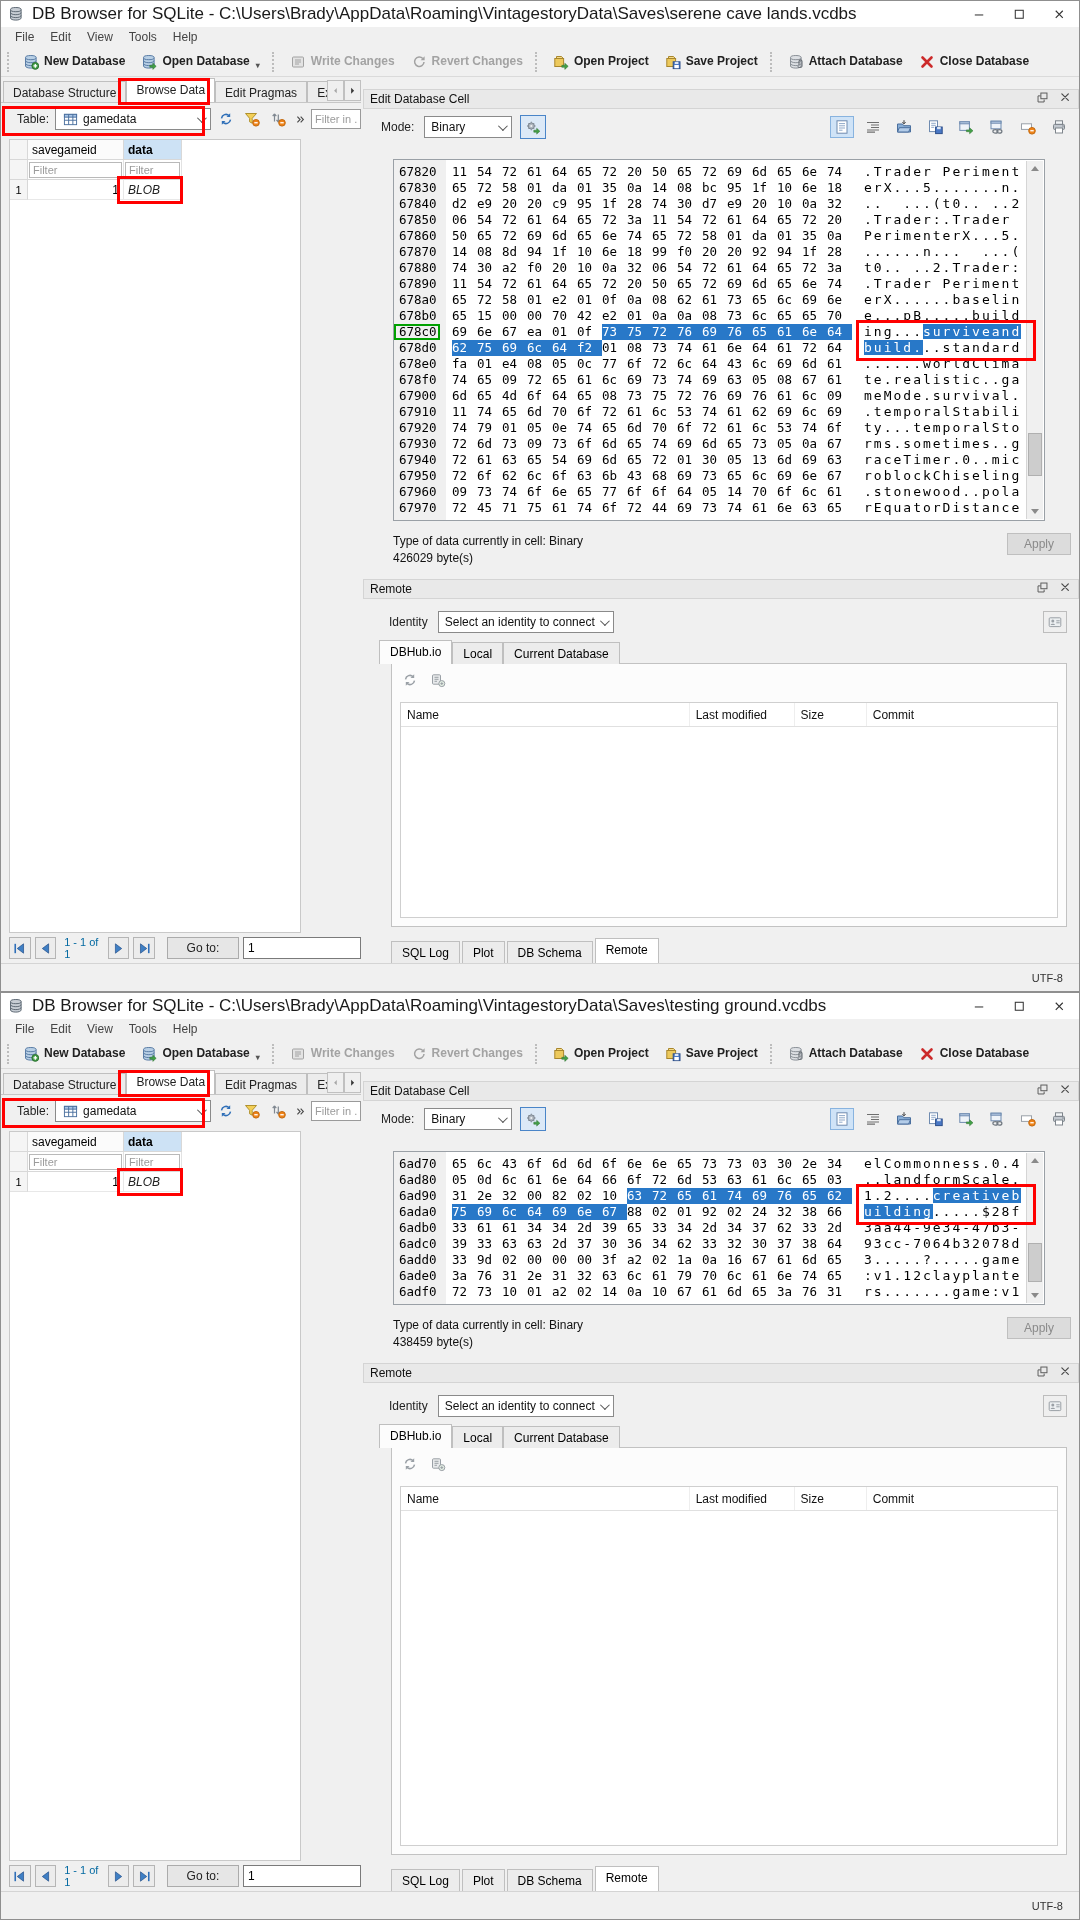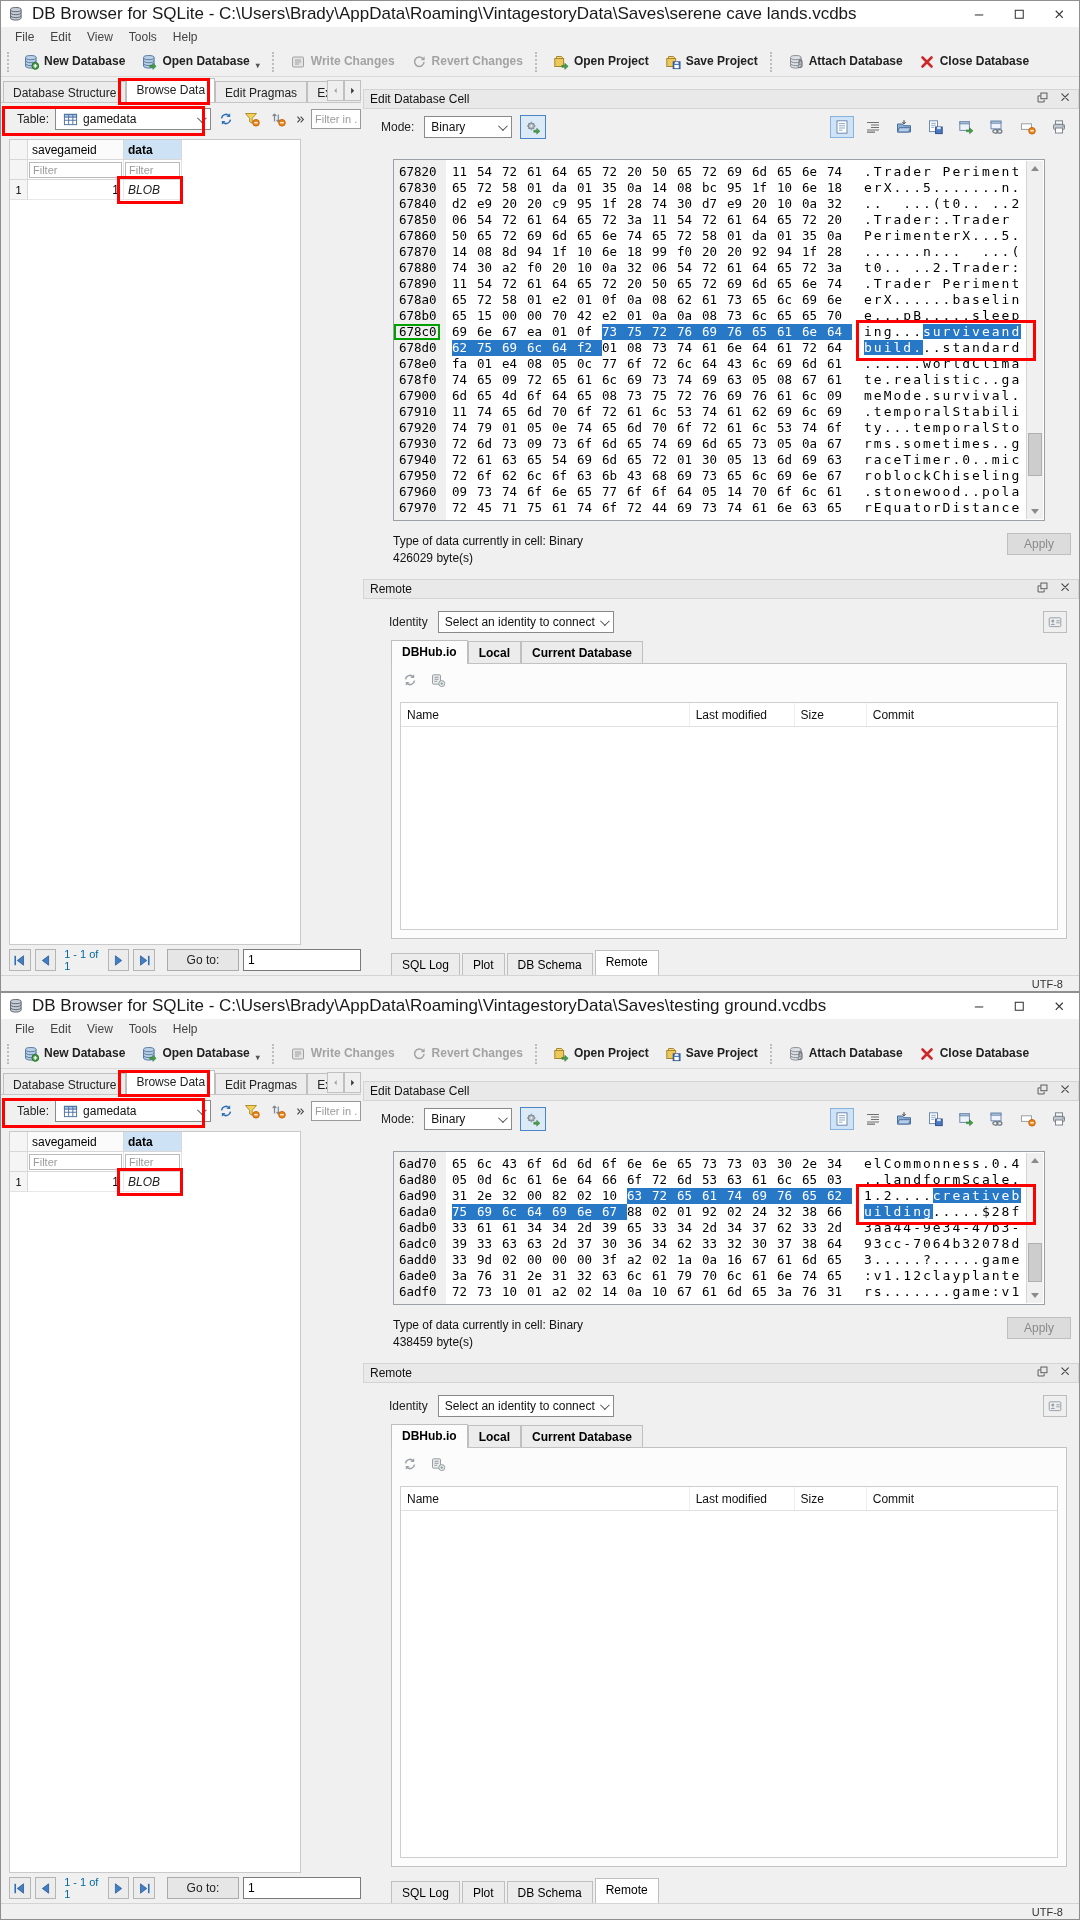--- a/index.html
+++ b/index.html
@@ -108,38 +108,38 @@
 
   
   .typerow { margin:12px 10px 0 32px; display:flex; align-items:flex-start; flex:none; }
   .typelines { font-size:12px; color:#111; line-height:17px; }
   .apply { margin-left:auto; width:64px; height:22px; background:#dcdcdc; border:1px solid #bfbfbf; color:#8a8a8a; font-size:12px; }
 
   
   .remotebody { flex:1; display:flex; flex-direction:column; min-height:0; }
   .idrow { display:flex; align-items:center; margin:12px 14px 6px 28px; gap:8px; flex:none; }
   .idbtn { margin-left:auto; width:24px; height:22px; background:#efefef; border:1px solid #bdbdbd; display:flex; align-items:center; justify-content:center; }
-  .rtabs { display:flex; align-items:center; margin-left:30px; height:24px; flex:none; position:relative; z-index:2;font-weight:bold; }
+  .rtabs { display:flex; align-items:flex-end; margin-left:18px; height:24px; flex:none; position:relative; z-index:2; }
   .rtab { font-size:12px; background:#ececec; border:1px solid #bfbfbf; border-bottom:none; padding:4px 10px 3px 10px; position:relative; top:1px; }
   .rtab.active { background:#fcfcfc; padding-bottom:5px; top:1px; }
   .rcontent { flex:1; border:1px solid #c2c2c2; margin:0 14px 10px 30px; background:#fcfcfc; display:flex; flex-direction:column; min-height:0; }
   .ricons { padding:8px 10px; display:flex; gap:12px; flex:none; }
   .rtable { flex:1; margin:2px 8px 8px 8px; border:1px solid #cfcfcf; background:#fff; display:flex; flex-direction:column; min-height:0; }
   .rthead { display:flex; border-bottom:1px solid #e0e0e0; height:24px; align-items:center; font-size:12px; color:#111; flex:none; }
   .rth { padding:0 6px; border-right:1px solid #eeeeee; height:100%; display:flex; align-items:center; }
   .rth.n0 { width:44%; } .rth.n1 { width:16%; } .rth.n2 { width:11%; } .rth.n3 { flex:1; border-right:none; }
   .rtbody { flex:1; }
 
   
   .btabs { margin-top:auto; height:26px; display:flex; align-items:flex-end; margin-left:30px; flex:none; }
   .btab { font-size:12px; background:#ececec; border:1px solid #bfbfbf; border-bottom:none; padding:4px 10px 3px 10px; margin-right:2px; }
   .btab.active { background:#ffffff; padding-bottom:6px; }
 
   
-  .statusbar { height:16px; background:#f0f0f0; border-top:1px solid #d4d4d4; display:flex; align-items:center; justify-content:flex-end; padding-right:16px; font-size:11px; color:#333; flex:none; }
+  .statusbar { height:28px; background:#f0f0f0; border-top:1px solid #d4d4d4; display:flex; align-items:center; justify-content:flex-end; padding-right:16px; font-size:11px; color:#333; flex:none; }
 
   
   .anno { position:absolute; border:3px solid #ff0000; z-index:40; pointer-events:none; }
   .tab-anno  { left:117px; top:1px;  width:92px;  height:27px; }
   .table-anno{ left:1px;  top:29px;  width:203px; height:30px; }
   .blob-anno { left:116px; top:99px; width:66px;  height:28px; }
   .ascii-anno{ left:462px; width:180px; }
 </style>
 </head>
 <body>
@@ -682,21 +682,21 @@
                     <span class="hb">01</span>
                     <span class="hb">0a</span>
                     <span class="hb">0a</span>
                     <span class="hb">08</span>
                     <span class="hb">73</span>
                     <span class="hb">6c</span>
                     <span class="hb">65</span>
                     <span class="hb">65</span>
                     <span class="hb">70</span>
                   </span>
-                  <span class="hascii">e...pB.....sleep</span>
+                  <span class="hascii">e...pB.....build</span>
                 </div>
                 <div class="hxr">
                   <span class="ha marked">678c0</span>
                   <span class="hbytes">
                     <span class="hb">69</span>
                     <span class="hb">6e</span>
                     <span class="hb">67</span>
                     <span class="hb">ea</span>
                     <span class="hb">01</span>
                     <span class="hb">0f</span>

